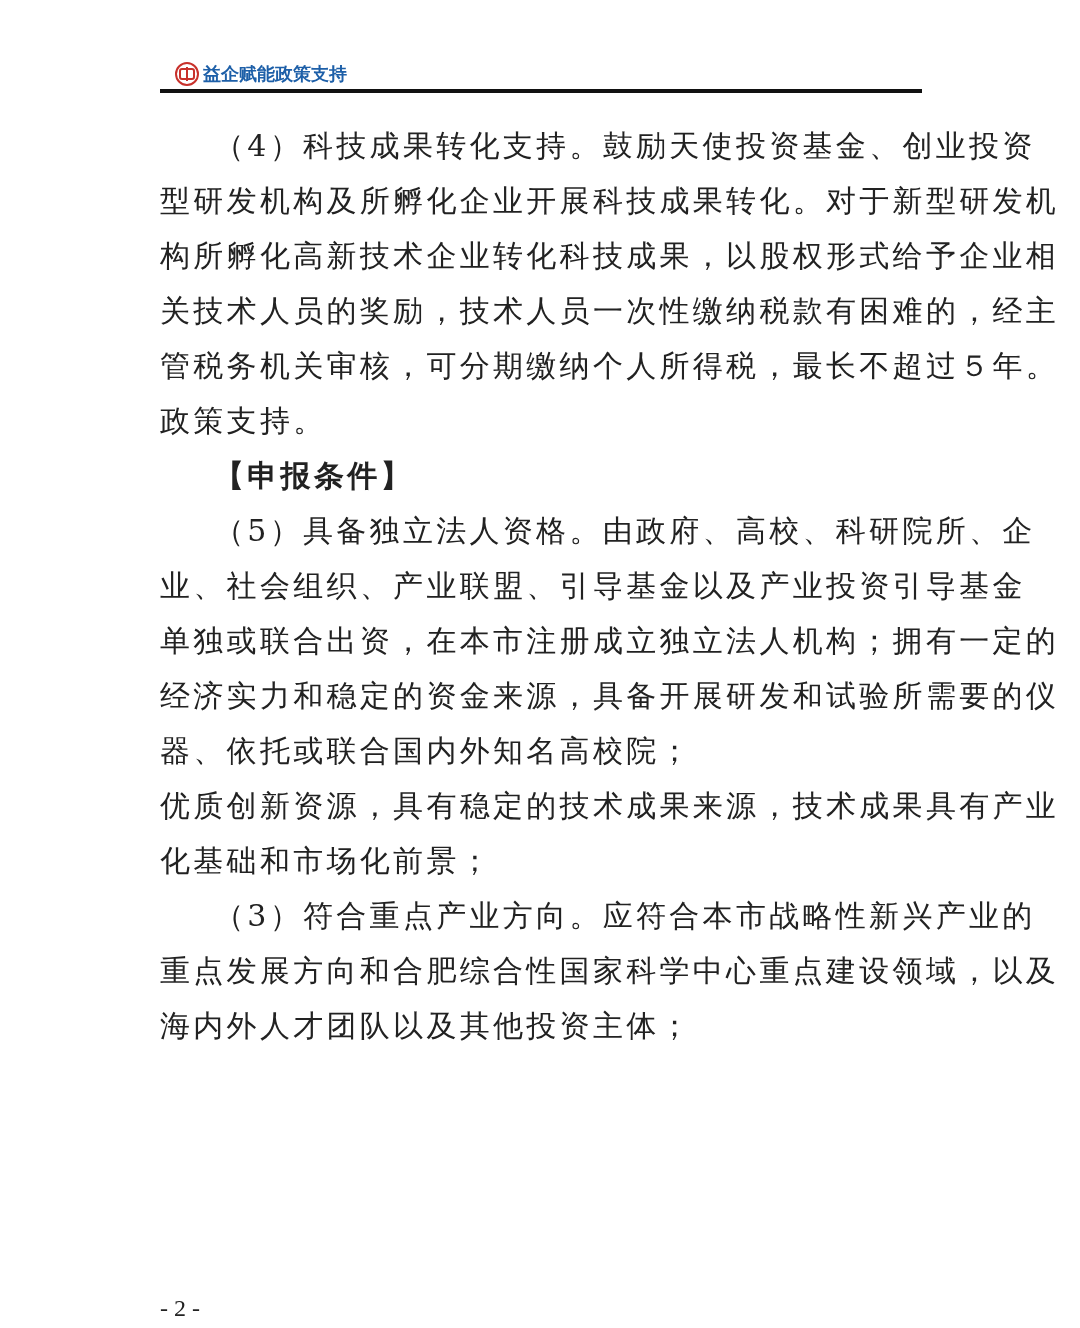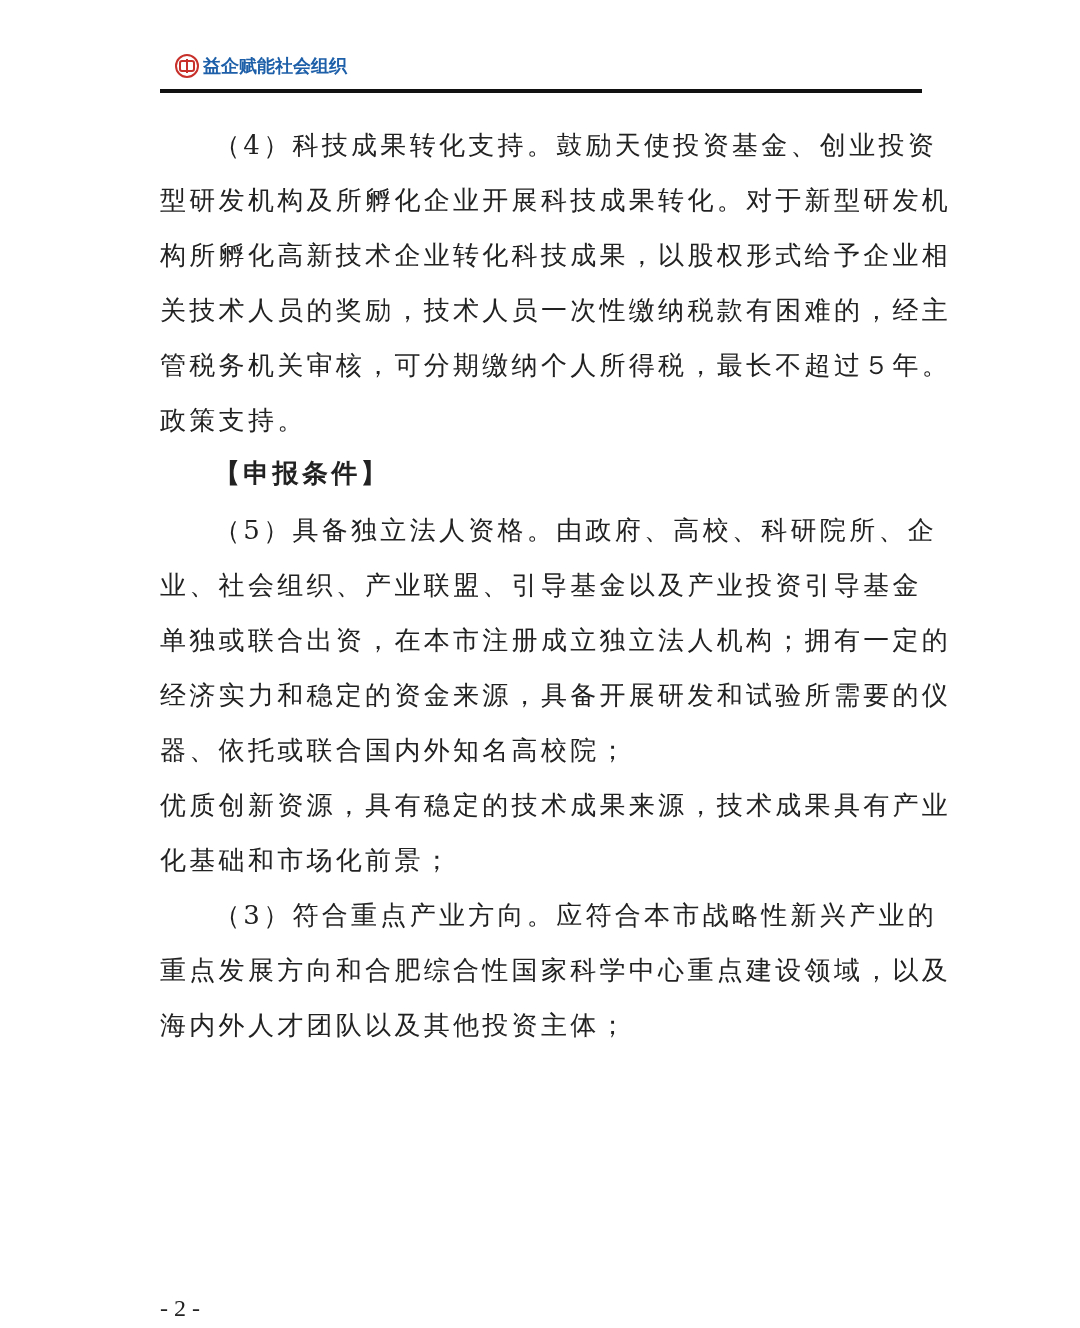--- a/index.html
+++ b/index.html
@@ -1,37 +1,37 @@
 <!DOCTYPE html>
 <html><head>
 <meta charset="utf-8">
 <style>
   html, body { margin:0; padding:0; background:#ffffff; }
   body { width:1080px; height:1328px; position:relative; overflow:hidden;
          font-family: "DejaVu Serif", "Liberation Serif", serif; color:#222; }
-  .header { position:absolute; left:175px; top:52px; height:28px; display:flex; align-items:center;text-align:center; }
+  .header { position:absolute; left:175px; top:60px; height:28px; display:flex; align-items:center;text-align:center; }
   .logo { width:24px; height:24px; border-radius:50%; border:2.5px solid #c8312b; box-sizing:border-box;
           display:flex; align-items:center; justify-content:center; margin-right:4px; position:relative; }
   .logo::before { content:""; position:absolute; width:12px; height:8px; border:2px solid #c8312b; border-radius:3px; }
   .logo::after { content:""; position:absolute; width:2px; height:14px; background:#c8312b; }
   .brand { font-family:"DejaVu Sans", sans-serif; font-weight:bold; font-size:18px; color:#1d5fa8; letter-spacing:0px; }
   .rule { position:absolute; left:160px; width:762px; top:89px; height:4px; background:#111; }
   .content { position:absolute; left:160px; top:118px; width:764px; }
-  .line { font-size:26px; line-height:55px; height:55px; white-space:nowrap; letter-spacing:3.3px; }
+  .line { font-size:30px; line-height:55px; height:55px; white-space:nowrap; letter-spacing:3.3px; }
   .indent { padding-left:54px; }
-  .heading { font-family:Liberation Mono, monospace; font-weight:bold; padding-left:54px; }
+  .heading { font-family:Liberation Serif, serif; font-weight:bold; padding-left:54px; }
   .pageno { position:absolute; left:160px; top:1295px; font-size:24px; font-family:"Liberation Serif", serif; }
 </style>
 </head>
 <body>
 
 <div class="header">
   <span class="logo"></span>
   <span class="brand">益企赋能</span>
-  <span class="brand b2">社会组织</span>
+  <span class="brand b2">政策支持</span>
 </div>
 <div class="rule"></div>
 
 <div class="content">
   <div>
     <div class="line indent">（4）科技成果转化支持。鼓励天使投资基金、创业投资</div>
     <div class="line">型研发机构及所孵化企业开展科技成果转化。对于新型研发机</div>
     <div class="line">构所孵化高新技术企业转化科技成果，以股权形式给予企业相</div>
     <div class="line">关技术人员的奖励，技术人员一次性缴纳税款有困难的，经主</div>
     <div class="line">管税务机关审核，可分期缴纳个人所得税，最长不超过５年。</div>

